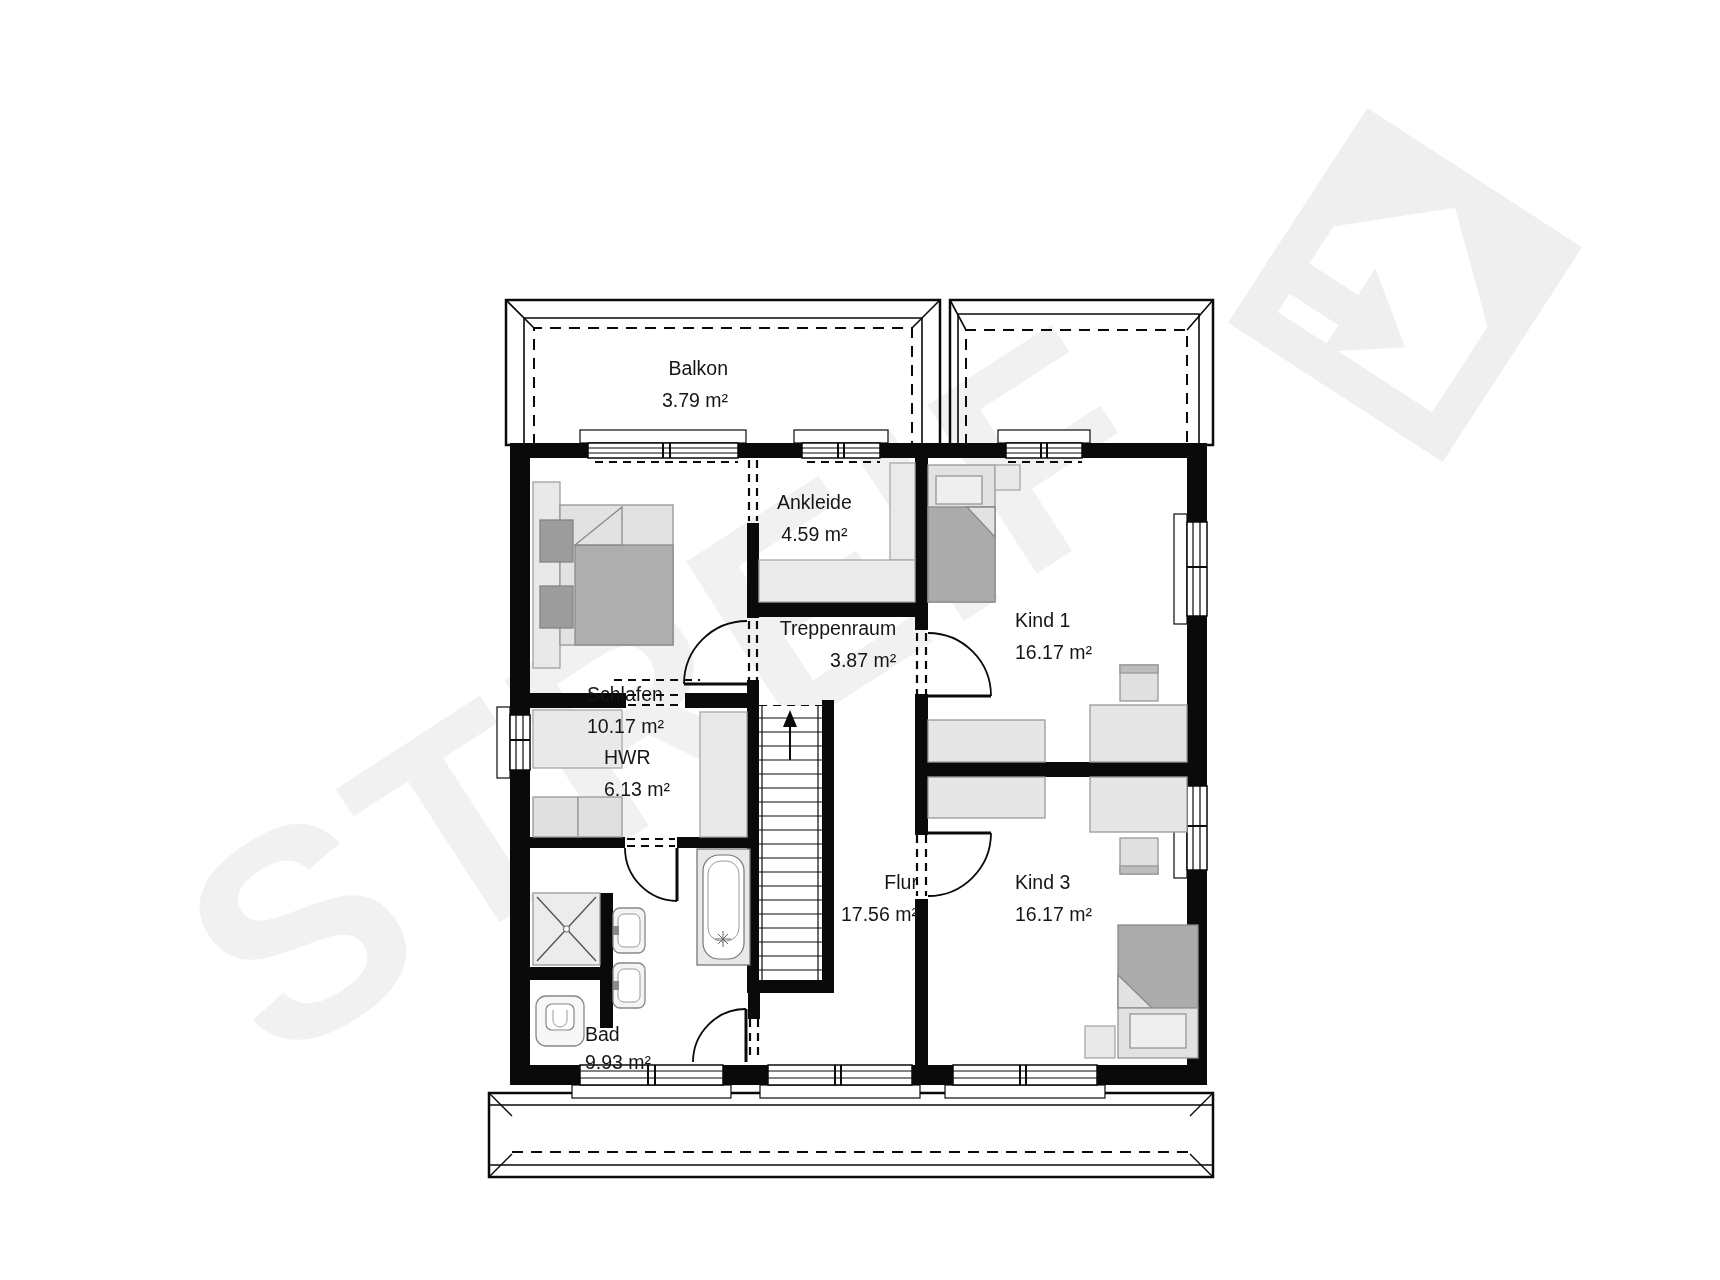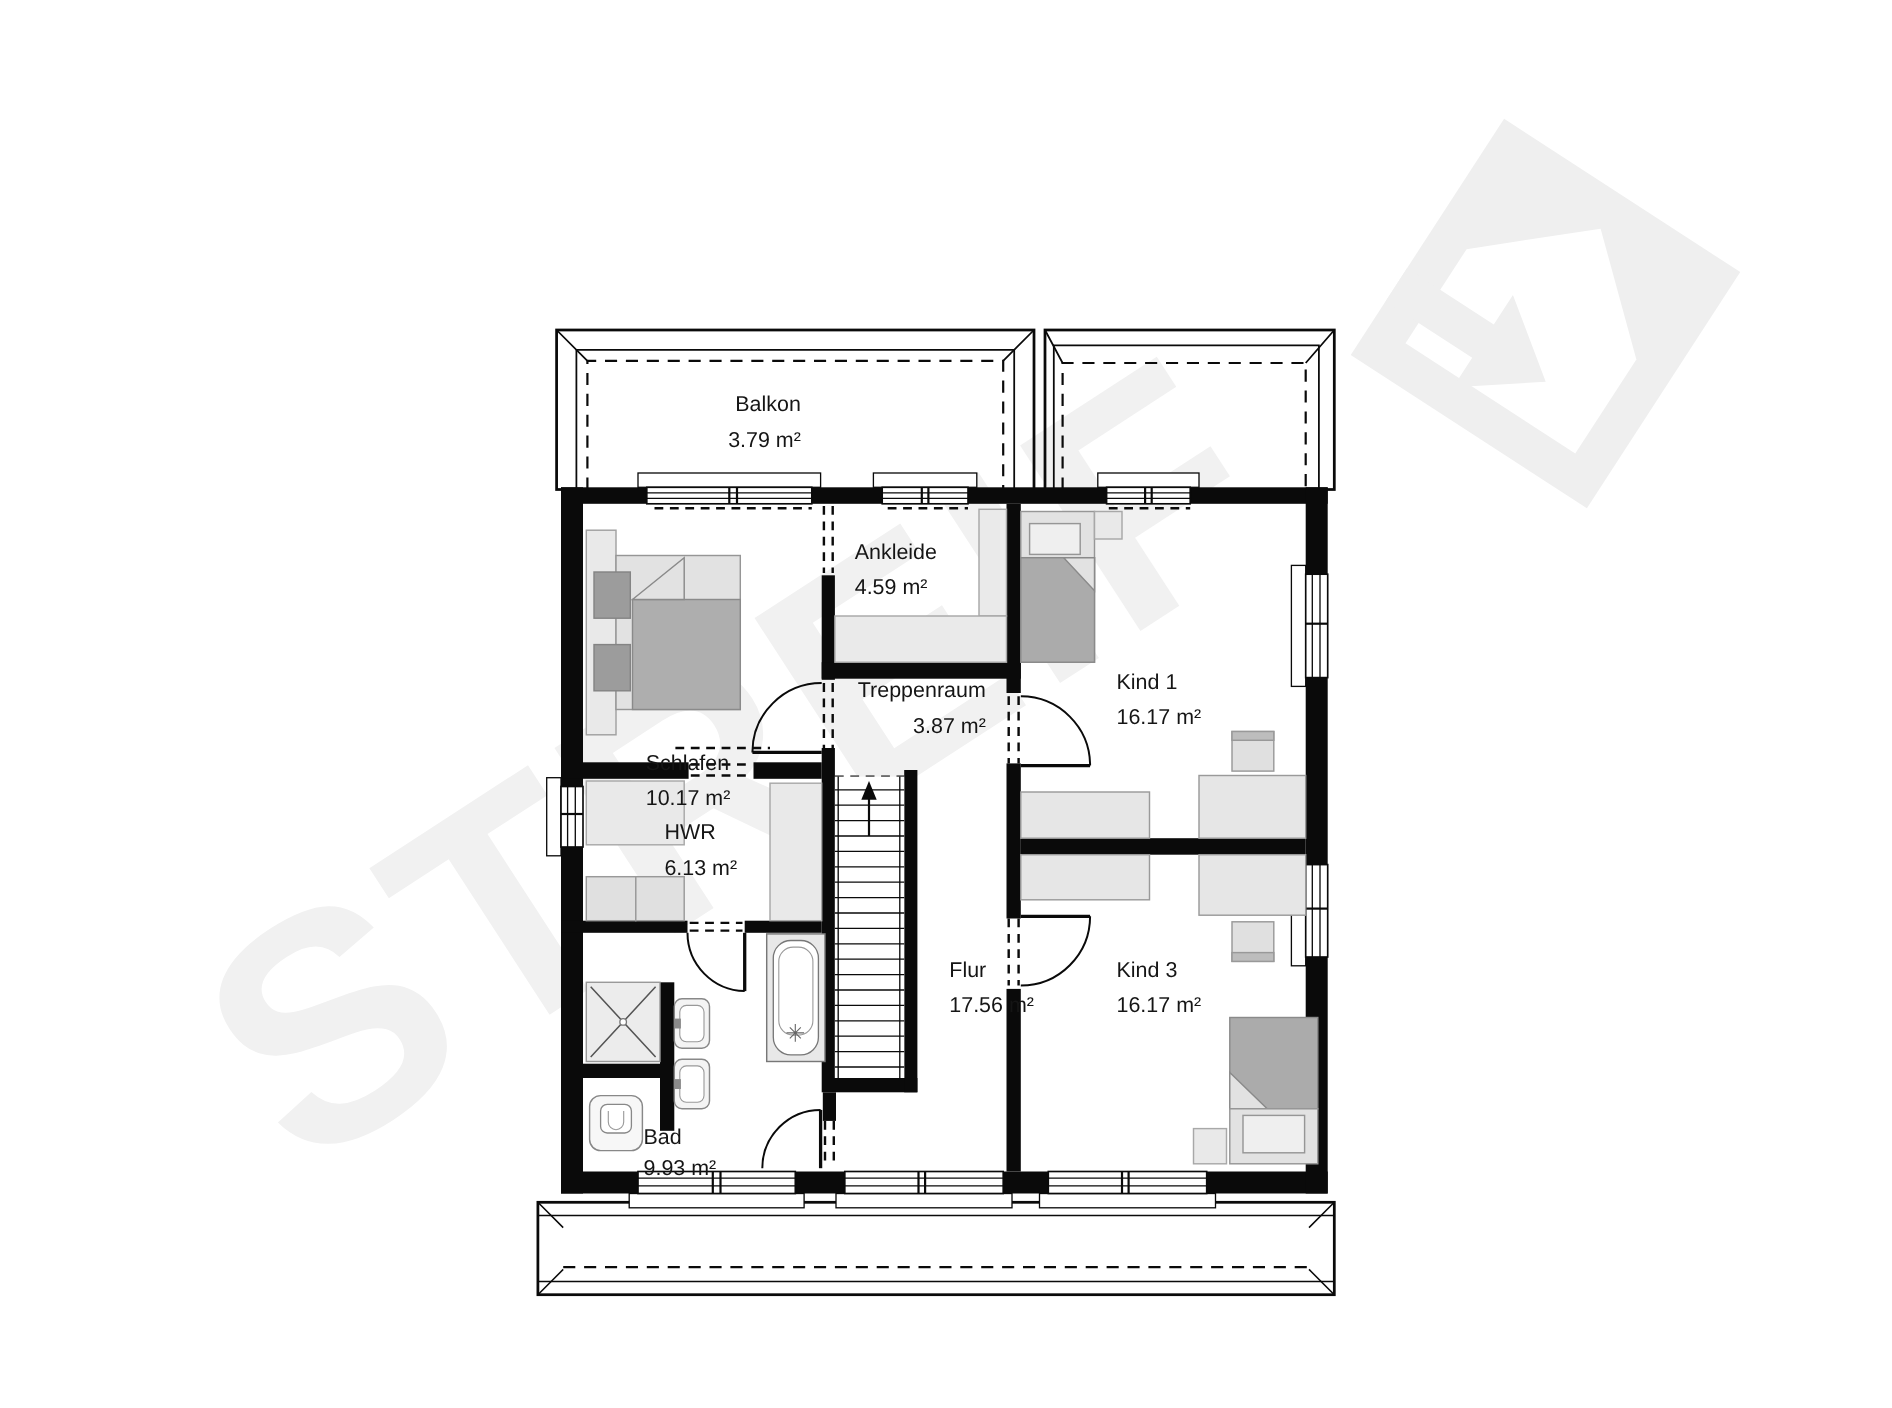--- a/index.html
+++ b/index.html
@@ -261,41 +261,41 @@
         <rect x="546" y="1004" width="28" height="26" rx="6" fill="#ffffff" stroke="#888888" stroke-width="1.2"></rect>
         <path d="M 553 1010 V 1020 A 7 7 0 0 0 567 1020 V 1010" fill="none" stroke="#999999" stroke-width="1"></path>
       </g>
     </g>
   </svg>
 
   <div class="rlabel centered" style="left:695px;top:352px;">
     <span>Balkon</span><br>
     <span>3.79 m²</span>
   </div>
-  <div class="rlabel" style="left:777px;top:486px;">
+  <div class="rlabel" style="left:777px;top:486px;text-align:center;">
     <span>Ankleide</span><br>
     <span>4.59 m²</span>
   </div>
   <div class="rlabel" style="left:1015px;top:604px;">
     <span>Kind 1</span><br>
     <span>16.17 m²</span>
   </div>
   <div class="rlabel" style="left:587px;top:642px;margin-top:36px;">
     <span>Schlafen</span><br>
     <span>10.17 m²</span>
   </div>
   <div class="rlabel centered" style="left:838px;top:612px;">
     <span>Treppenraum</span><br>
     <span>3.87 m²</span>
   </div>
   <div class="rlabel" style="left:604px;top:741px;">
     <span>HWR</span><br>
     <span>6.13 m²</span>
   </div>
-  <div class="rlabel" style="left:863px;top:866px;">
+  <div class="rlabel" style="left:841px;top:866px;text-align:right;">
     <span>Flur</span><br>
     <span>17.56 m²</span>
   </div>
   <div class="rlabel" style="left:1015px;top:866px;">
     <span>Kind 3</span><br>
     <span>16.17 m²</span>
   </div>
   <div class="rlabel" style="left:585px;top:1020px;line-height:28px;">
     <span>Bad</span><br>
     <span>9.93 m²</span>

